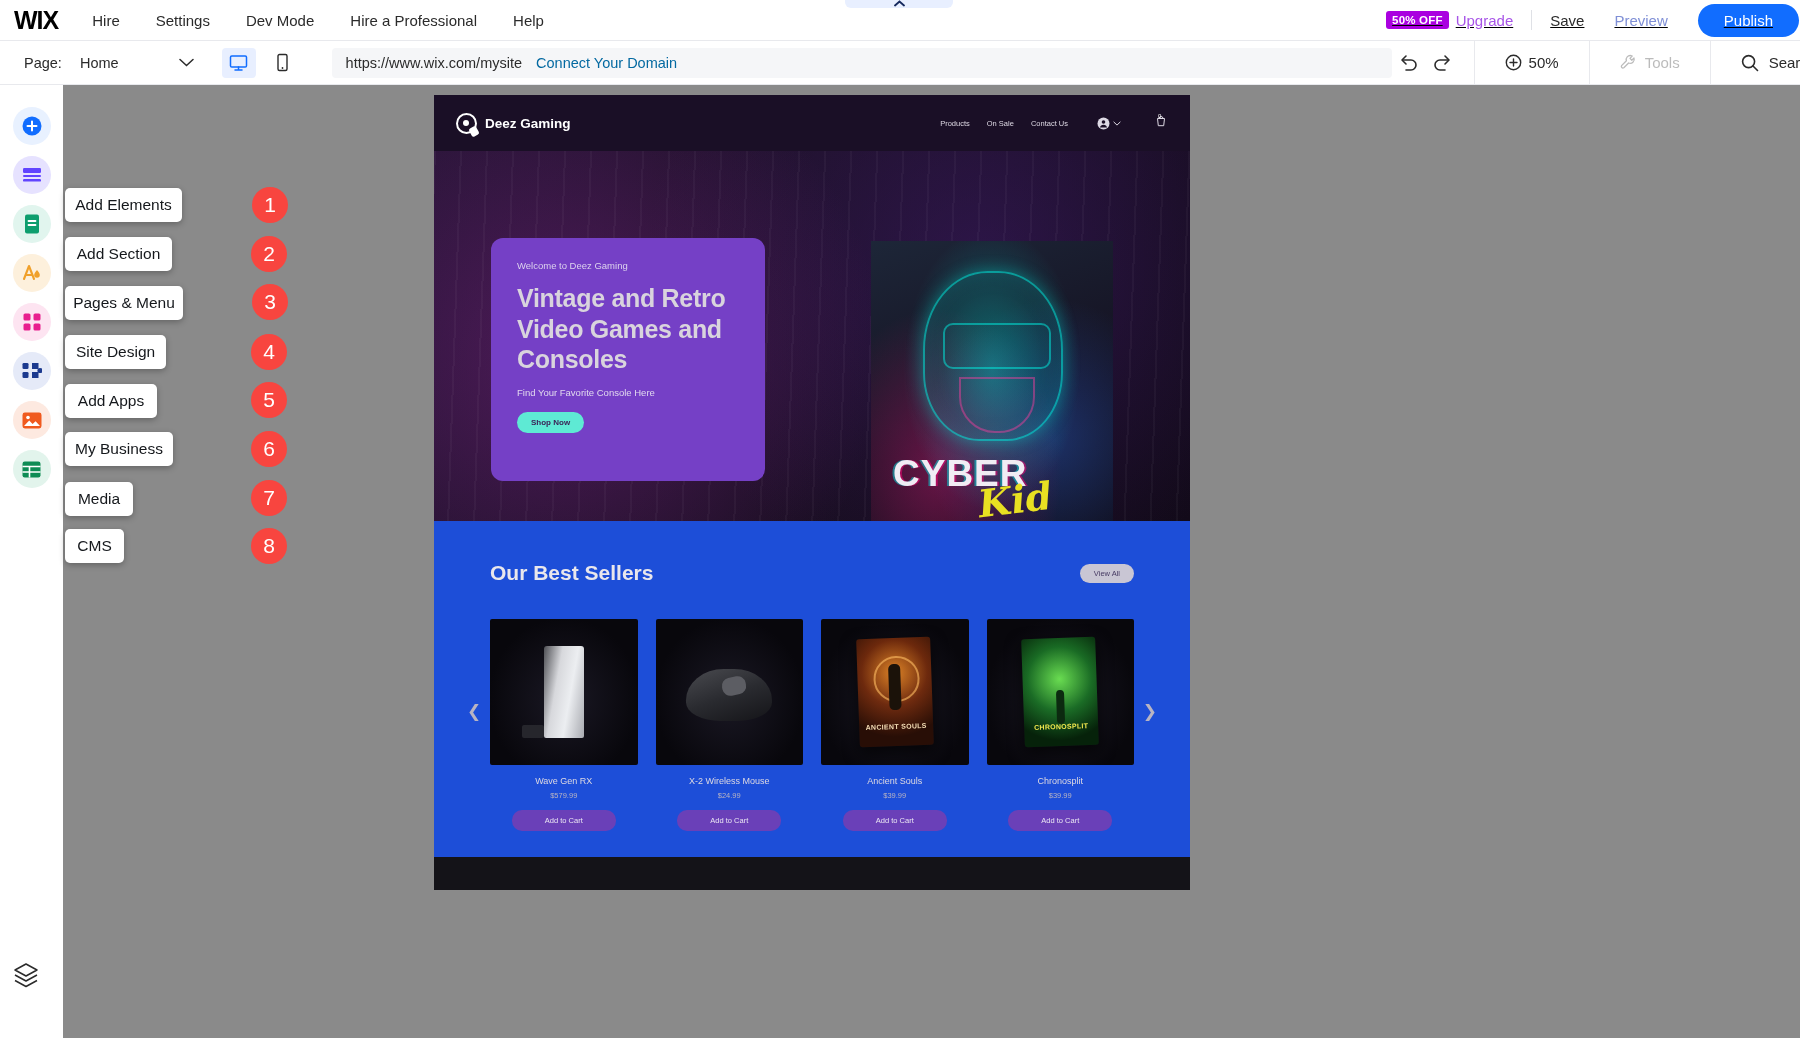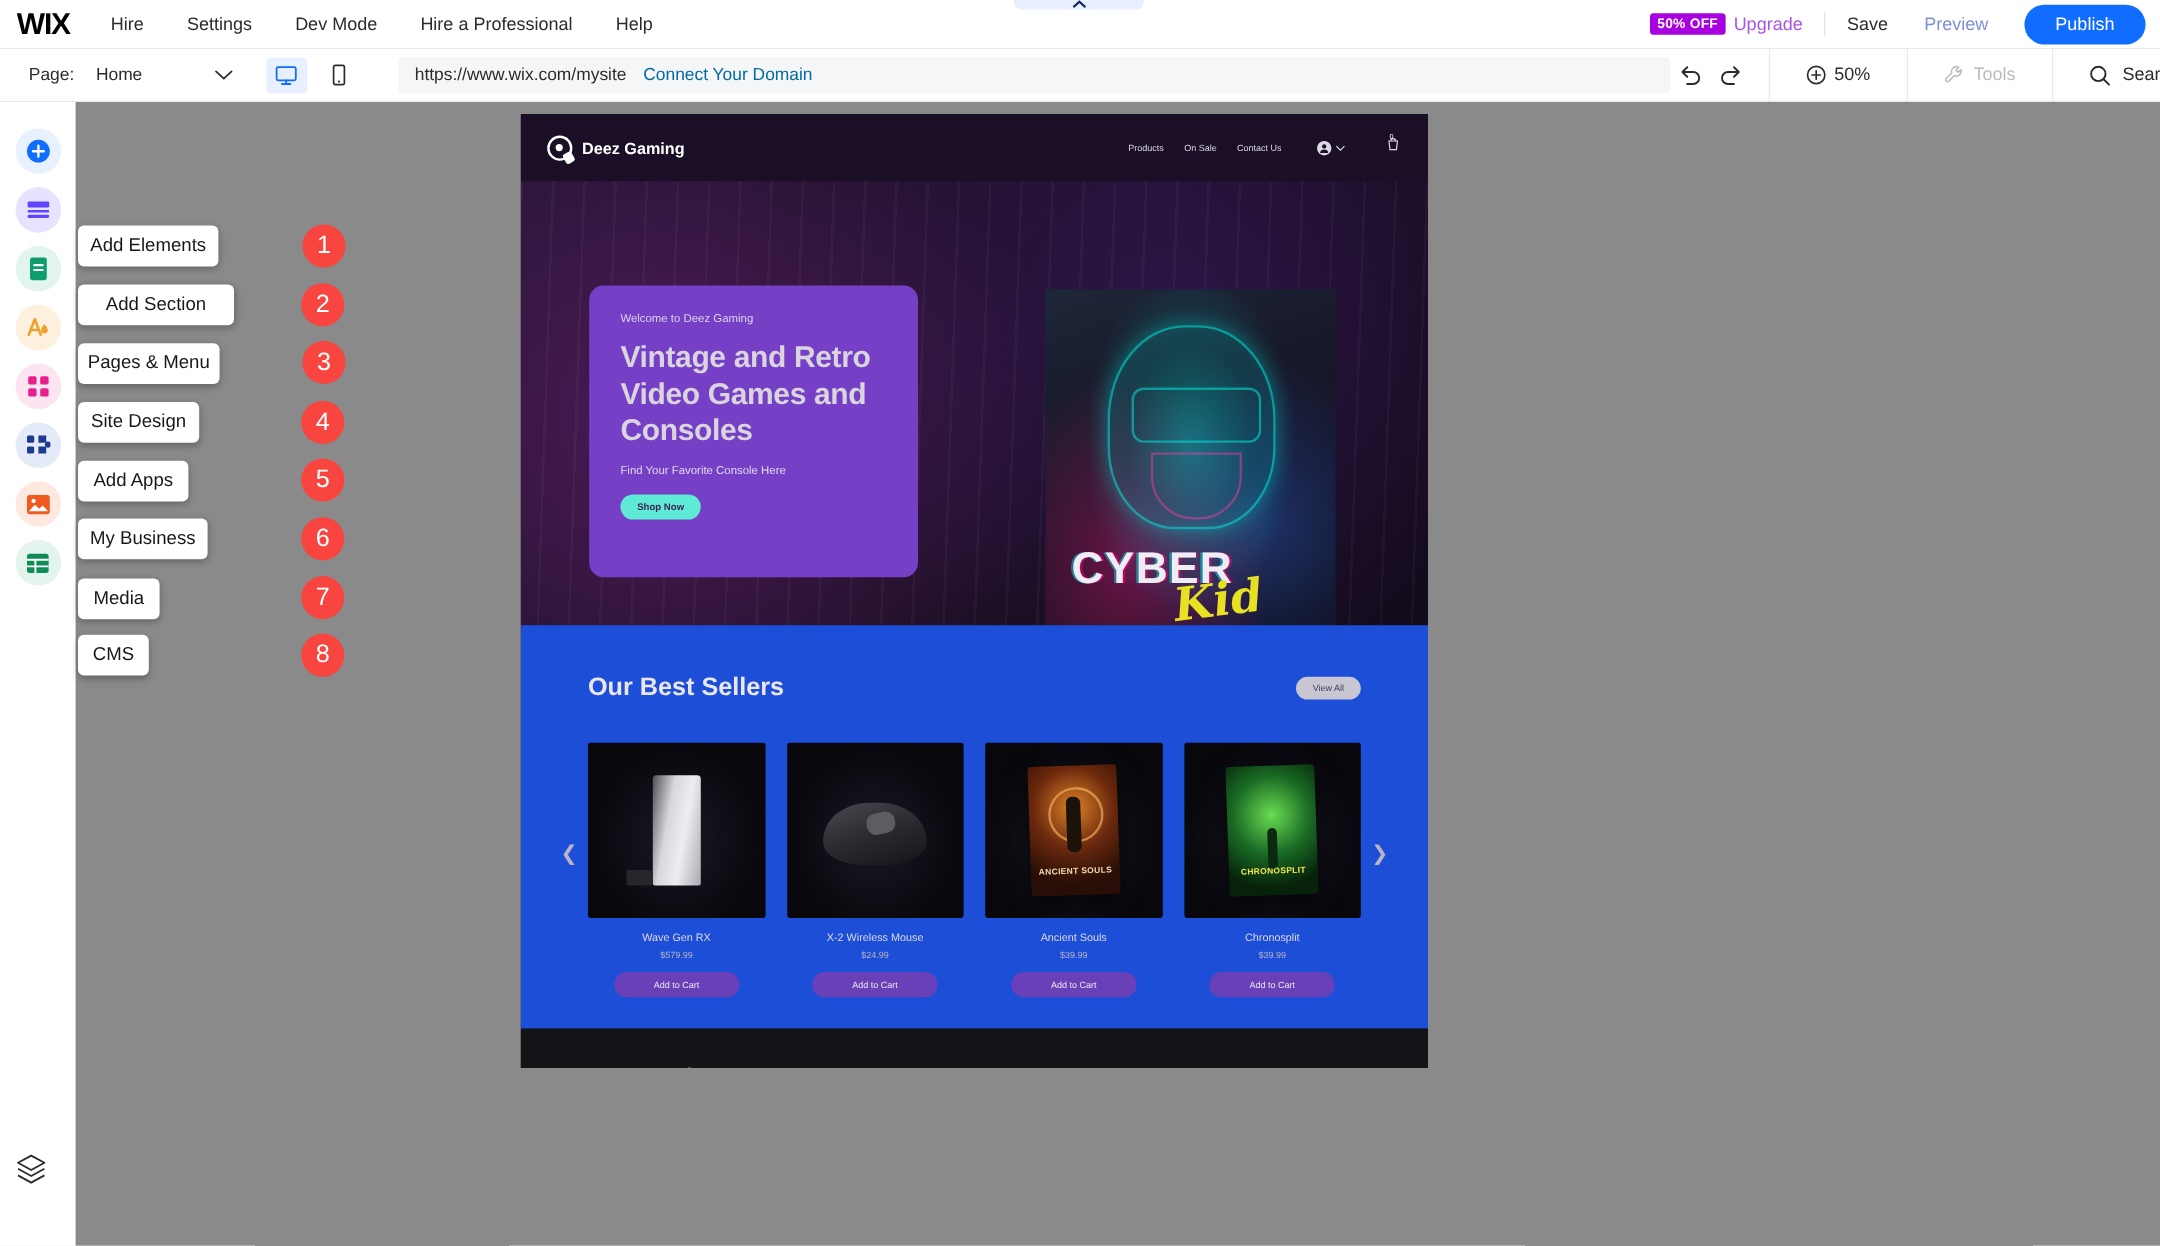--- a/index.html
+++ b/index.html
@@ -17,21 +17,21 @@
   }
   .wix-logo {
     font-size: 25px; font-weight: bold; letter-spacing: -1px;
     color: #000; margin-left: 14px; margin-right: 34px;
     font-family: "Liberation Sans", sans-serif;
   }
   .menu-item {
     font-size: 15px; color: #2b2b2b; margin-right: 36px;
     cursor: pointer; white-space: nowrap;
   }
-  .top-right { margin-left: auto; display: flex; align-items: center; padding-right: 12px; }
+  .top-right { margin-left: auto; display: flex; align-items: center; padding-right: 1px; text-decoration: underline; }
   .badge-off {
     background: #aa00e0; color: #fff; font-size: 11.5px; font-weight: bold;
     padding: 3px 6px; border-radius: 3px; letter-spacing: .2px;
   }
   .upgrade-link {
     color: #a855e8; font-size: 15px; margin-left: 7px; cursor: pointer; text-align: center;
   }
   .vsep { width: 1px; height: 20px; background: #dfe1e6; margin: 0 18px; }
   .save-btn { font-size: 15px; color: #2b2b2b; cursor: pointer; }
   .preview-btn { font-size: 15px; color: #7f8fd6; cursor: pointer; margin-left: 30px; }
@@ -463,21 +463,21 @@
       <path d="M3 18.5l11 6 11-6" stroke="#2b2b2b" stroke-width="1.5" fill="none" stroke-linejoin="round"></path>
     </svg>
   </div>
 </div>
 
 <div class="canvas">
 
   <div class="panel-btn" style="top:103px;left:2px;width:117px">Add Elements</div>
   <div class="num-marker" style="top:102px;left:189px">1</div>
 
-  <div class="panel-btn" style="top:152px;left:2px;width:130px">Add Section</div>
+  <div class="panel-btn" style="top:152px;left:2px;width:107px">Add Section</div>
   <div class="num-marker" style="top:151px;left:188px">2</div>
 
   <div class="panel-btn" style="top:201px;left:2px;width:118px">Pages &amp; Menu</div>
   <div class="num-marker" style="top:199px;left:189px">3</div>
 
   <div class="panel-btn" style="top:250px;left:2px;width:101px">Site Design</div>
   <div class="num-marker" style="top:249px;left:188px">4</div>
 
   <div class="panel-btn" style="top:299px;left:2px;width:92px">Add Apps</div>
   <div class="num-marker" style="top:297px;left:188px">5</div>

